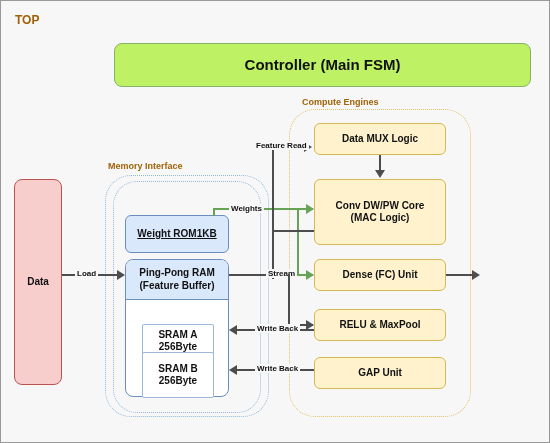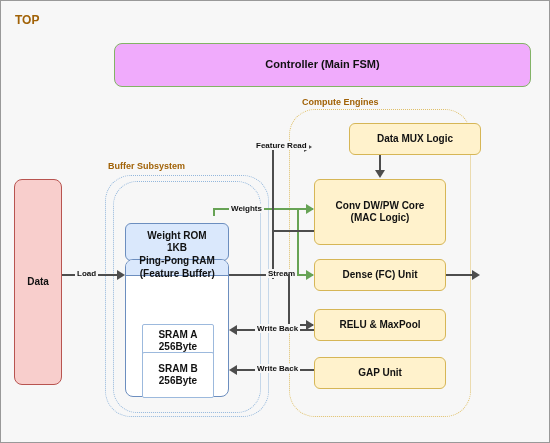--- a/index.html
+++ b/index.html
@@ -3,34 +3,34 @@
 <meta charset="utf-8">
 <style>
   html,body{margin:0;padding:0;background:#ffffff;}
   body{font-family:"Liberation Sans","DejaVu Sans",sans-serif;}
   #canvas{position:relative;width:550px;height:443px;background:#f7f7f7;
           border:1px solid #999;box-sizing:border-box;overflow:hidden;}
   .lbl{position:absolute;font-weight:bold;color:#a16207;white-space:nowrap;}
   .box{position:absolute;box-sizing:border-box;display:flex;align-items:center;
        justify-content:center;text-align:center;font-weight:bold;color:#111;
        line-height:1.25;}
-  .green-box{background:#f0abfc;border:1px solid #82b366;border-radius:8px;font-size:11px;}
+  .green-box{background:#bef264;border:1px solid #82b366;border-radius:8px;font-size:15px;}
   .blue-box{background:#dae8fc;border:1px solid #6c8ebf;border-radius:6px;font-size:10px;}
   .white-box{background:#ffffff;border:1px solid #9cb9dd;border-radius:2px;font-size:10px;}
   .yellow-box{background:#fff2cc;border:1px solid #d6b656;border-radius:6px;font-size:10px;}
   .pink-box{background:#f8cecc;border:1px solid #b85450;border-radius:8px;font-size:10px;}
   .dash-blue{position:absolute;box-sizing:border-box;border:1.5px dotted #93b7dc;
              border-radius:26px;background:transparent;}
   .dash-orange{position:absolute;box-sizing:border-box;border:1.5px dotted #e0c068;
                border-radius:26px;background:transparent;}
   .ppwrap{position:absolute;box-sizing:border-box;background:#ffffff;
           border:1px solid #6c8ebf;border-radius:8px;}
-  .pphead{position:absolute;left:0;top:0;right:0;height:16px;background:#dae8fc;
+  .pphead{position:absolute;left:0;top:0;right:0;height:40px;background:#dae8fc;
           border-bottom:1px solid #6c8ebf;border-radius:7px 7px 0 0;display:flex;
-          align-items:center;justify-content:center;text-align:right;font-size:10px;
+          align-items:center;justify-content:center;text-align:center;font-size:10px;
           font-weight:bold;color:#111;line-height:1.25;box-sizing:border-box;}
   .conn{position:absolute;background:#4d4d4d;}
   .conn.h{height:2px;}
   .conn.v{width:2px;}
   .conn.g{background:#67a355;}
   .ar{position:absolute;width:0;height:0;}
   .ar-r{border-top:5px solid transparent;border-bottom:5px solid transparent;border-left:8px solid #4d4d4d;}
   .ar-l{border-top:5px solid transparent;border-bottom:5px solid transparent;border-right:8px solid #4d4d4d;}
   .ar-d{border-left:5px solid transparent;border-right:5px solid transparent;border-top:8px solid #4d4d4d;}
   .ar-rg{border-top:5px solid transparent;border-bottom:5px solid transparent;border-left:8px solid #67a355;}
@@ -38,36 +38,36 @@
           background:#f7f7f7;padding:0 2px;white-space:nowrap;}
   .sub{display:block;}
 </style>
 </head>
 <body>
 
 <div id="canvas">
 
   <div class="lbl" style="left:14px;top:12px;font-size:12px;">TOP</div>
 
-  <div class="lbl" style="left:107px;top:160px;font-size:9px;">Buffer Subsystem</div>
+  <div class="lbl" style="left:107px;top:160px;font-size:9px;">Memory Interface</div>
   <div class="dash-blue" style="left:104px;top:174px;width:164px;height:242px;"></div>
   <div class="dash-blue" style="left:112px;top:180px;width:148px;height:232px;border-radius:24px;"></div>
 
   <div class="lbl" style="left:301px;top:96px;font-size:9px;">Compute Engines</div>
   <div class="dash-orange" style="left:288px;top:108px;width:182px;height:308px;"></div>
 
   <div class="box pink-box" style="left:13px;top:178px;width:48px;height:206px;border-radius:8px;">
     <span>Data</span>
   </div>
 
   <div class="box green-box" style="left:113px;top:42px;width:417px;height:44px;">
     <span>Controller (Main FSM)</span>
   </div>
 
-  <div class="box blue-box" style="left:124px;top:222px;width:104px;height:38px;flex-direction:column;">
+  <div class="box blue-box" style="left:124px;top:214px;width:104px;height:38px;text-decoration:underline;">
     <span class="sub">Weight ROM</span>
     <span class="sub">1KB</span>
   </div>
 
   <div class="ppwrap" style="left:124px;top:258px;width:104px;height:138px;">
     <div class="pphead">
       <span>
         <span class="sub">Ping-Pong RAM</span>
         <span class="sub">(Feature Buffer)</span>
       </span>
@@ -75,21 +75,21 @@
     <div class="box white-box" style="left:16px;top:64px;width:72px;height:34px;flex-direction:column;">
       <span class="sub">SRAM A</span>
       <span class="sub">256Byte</span>
     </div>
     <div class="box white-box" style="left:16px;top:92px;width:72px;height:46px;flex-direction:column;">
       <span class="sub">SRAM B</span>
       <span class="sub">256Byte</span>
     </div>
   </div>
 
-  <div class="box yellow-box" style="left:313px;top:122px;width:132px;height:32px;margin-left:35px;">
+  <div class="box yellow-box" style="left:313px;top:122px;width:132px;height:32px;">
     <span>Data MUX Logic</span>
   </div>
 
   <div class="box yellow-box" style="left:313px;top:178px;width:132px;height:66px;flex-direction:column;">
     <span class="sub">Conv DW/PW Core</span>
     <span class="sub">(MAC Logic)</span>
   </div>
 
   <div class="box yellow-box" style="left:313px;top:308px;width:132px;height:32px;">
     <span>RELU &amp; MaxPool</span>

